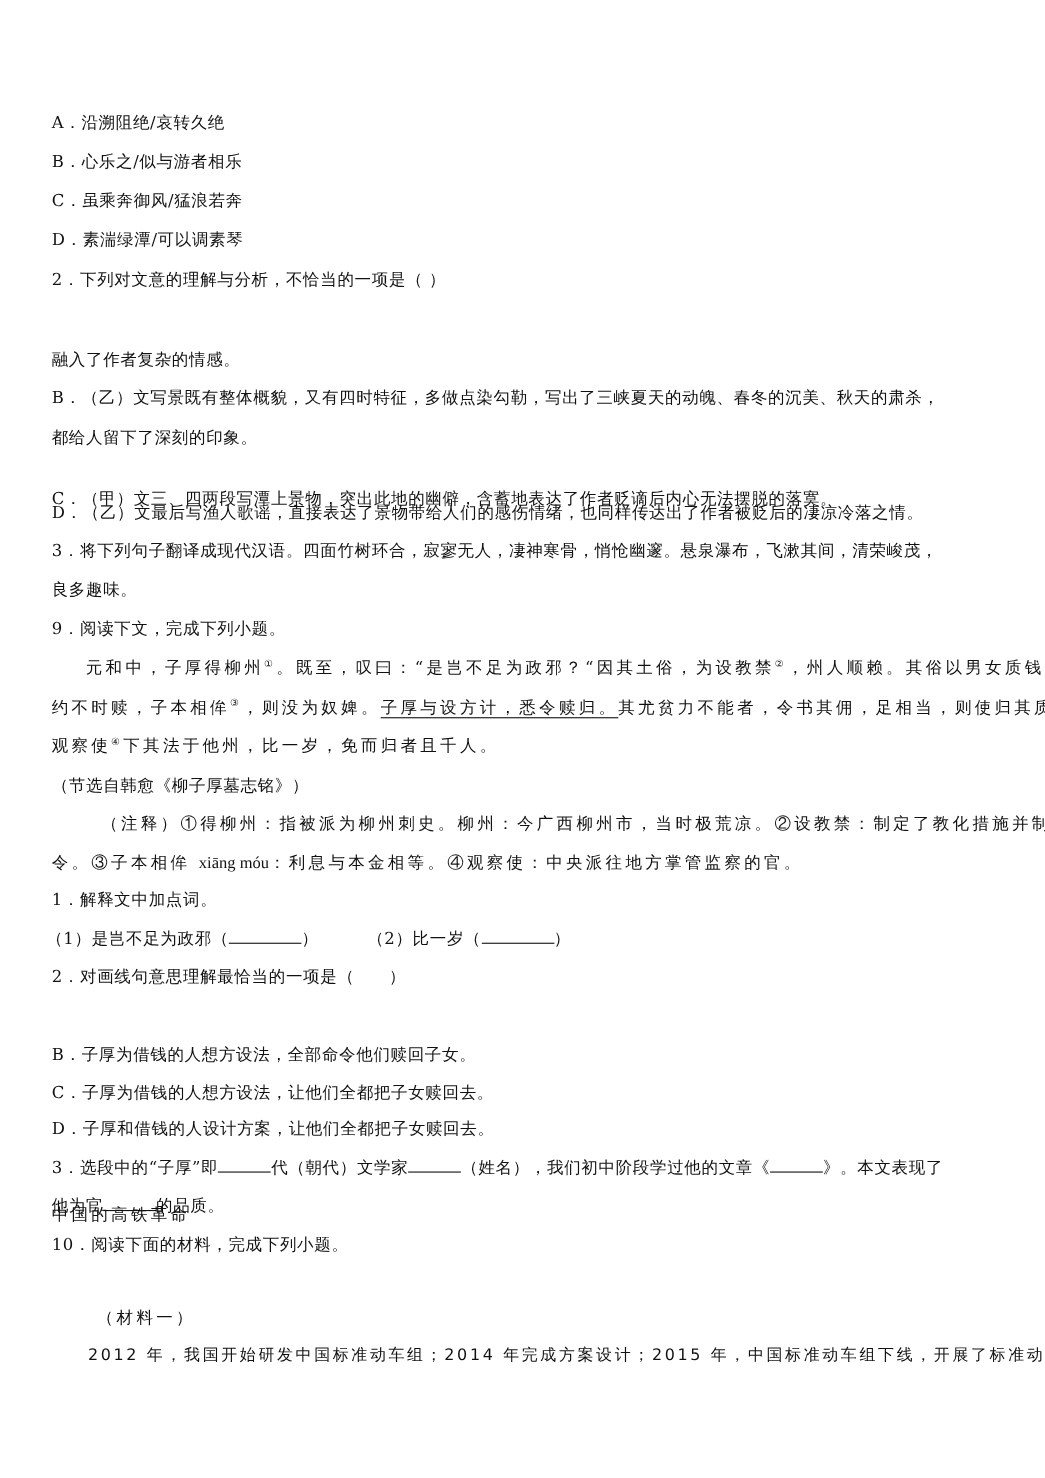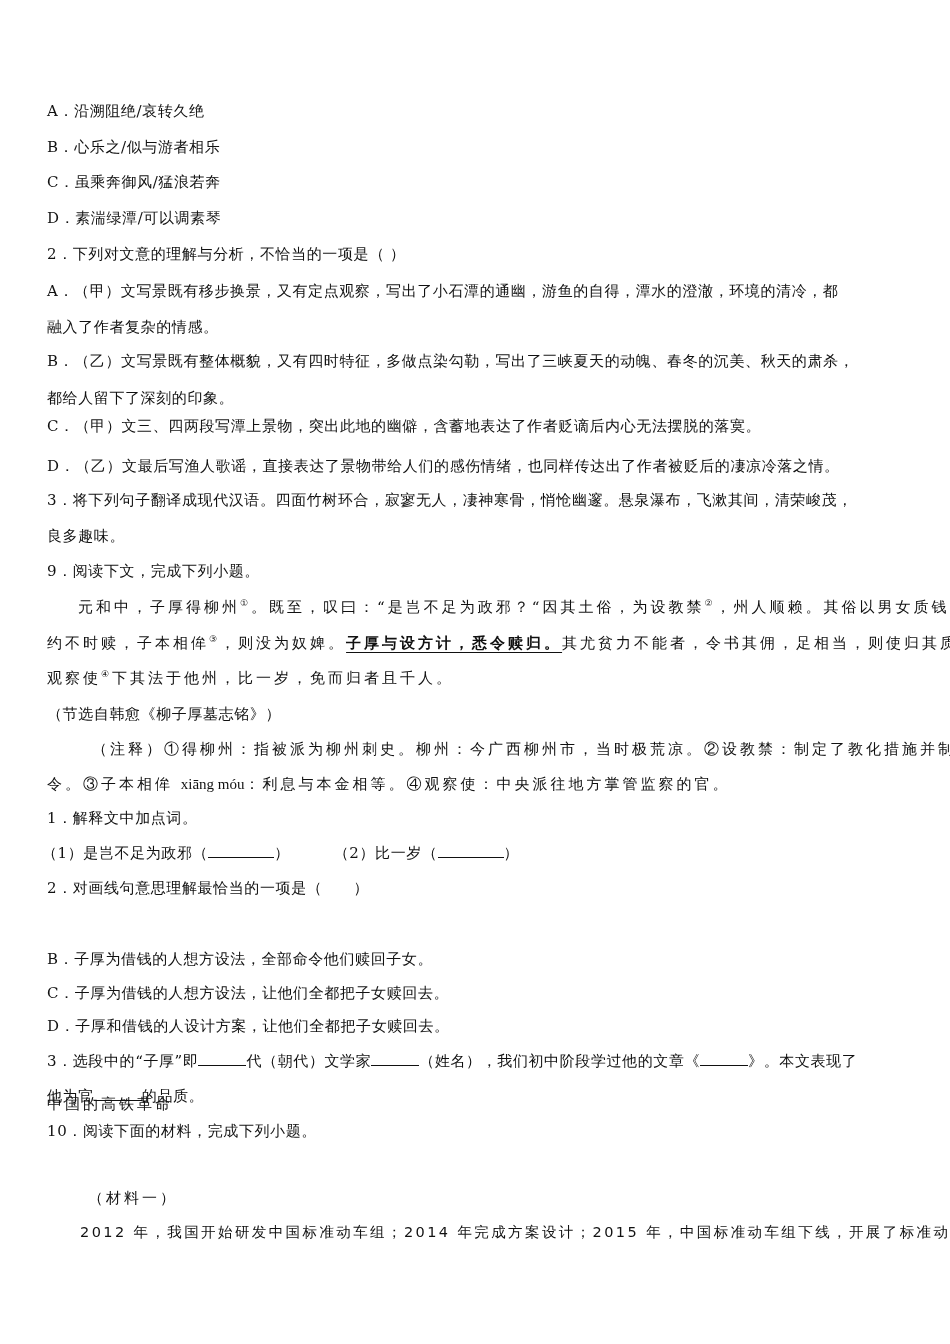--- a/index.html
+++ b/index.html
@@ -3,44 +3,43 @@
 <meta charset="utf-8">
 <style>
   html, body { margin: 0; padding: 0; background: #ffffff; }
   body { width: 950px; height: 1344px; position: relative; overflow: hidden; color: #111; }
   .page { position: absolute; left: 0; top: 0; width: 792px; height: 1344px; }
   .line { position: absolute; left: 47px; white-space: nowrap; font-family: "DejaVu Serif", serif; font-size: 15px; line-height: 20px; letter-spacing: 0.6px; }
   .kai { font-family: "DejaVu Serif", serif; letter-spacing: 3px; }
   .sans { font-family: "DejaVu Sans", sans-serif; letter-spacing: 2.4px; text-align: center; }
   .indent1 { left: 78px; }
   .indent2 { left: 92px; }
-  .ul { text-decoration: underline; text-underline-offset: 4px; font-weight: bold; }
+  .ul { text-decoration: underline; text-underline-offset: 4px; }
   sup { font-size: 9px; line-height: 0; vertical-align: 6px; }
   .blank { display: inline-block; border-bottom: 1px solid #111; height: 14px; vertical-align: baseline; }
   .b1 { width: 66px; }
   .b2 { width: 48px; }
   .gap { display: inline-block; width: 44px; }
   .py { font-family: "Liberation Serif", serif; letter-spacing: 0; margin-top: 20px; }
 </style>
 </head>
 <body>
 
 <div class="page">
 
   <div class="line" style="top:101px"><span>A．</span><span>沿溯阻绝/哀转久绝</span></div>
   <div class="line" style="top:137px"><span>B．</span><span>心乐之/似与游者相乐</span></div>
   <div class="line" style="top:172px"><span>C．</span><span>虽乘奔御风/猛浪若奔</span></div>
   <div class="line" style="top:208px"><span>D．</span><span>素湍绿潭/可以调素琴</span></div>
 
   <div class="line" style="top:244px">2．下列对文意的理解与分析，不恰当的一项是（ ）</div>
-  <div class="line" style="top:281px"><span>A．</span><span>（甲）文写景既有移步换景，又有定点观察，写出了小石潭的通幽，游鱼的自得，潭水的澄澈，环境的清冷，都</span></div>
   <div class="line" style="top:317px">融入了作者复杂的情感。</div>
   <div class="line" style="top:351px"><span>B．</span><span>（乙）文写景既有整体概貌，又有四时特征，多做点染勾勒，写出了三峡夏天的动魄、春冬的沉美、秋天的肃杀，</span></div>
   <div class="line" style="top:388px">都给人留下了深刻的印象。</div>
-  <div class="line" style="top:416px"><span>C．</span><span>（甲）文三、四两段写潭上景物，突出此地的幽僻，含蓄地表达了作者贬谪后内心无法摆脱的落寞。</span></div>
+  <div class="line" style="top:443px"><span>C．</span><span>（甲）文三、四两段写潭上景物，突出此地的幽僻，含蓄地表达了作者贬谪后内心无法摆脱的落寞。</span></div>
   <div class="line" style="top:456px"><span>D．</span><span>（乙）文最后写渔人歌谣，直接表达了景物带给人们的感伤情绪，也同样传达出了作者被贬后的凄凉冷落之情。</span></div>
 
   <div class="line" style="top:490px">3．将下列句子翻译成现代汉语。四面竹树环合，寂寥无人，凄神寒骨，悄怆幽邃。悬泉瀑布，飞漱其间，清荣峻茂，</div>
   <div class="line" style="top:526px">良多趣味。</div>
 
   <div class="line" style="top:561px">9．阅读下文，完成下列小题。</div>
 
   <div class="line kai indent1" style="top:597px"><span>元和中，子厚得柳州</span><sup>①</sup><span>。既至，叹曰：“是岂不足为政邪？“因其土俗，为设教禁</span><sup>②</sup><span>，州人顺赖。其俗以男女质钱，</span></div>
   <div class="line kai" style="top:633px"><span>约不时赎，子本相侔</span><sup>③</sup><span>，则没为奴婢。</span><span class="ul">子厚与设方计，悉令赎归。</span><span>其尤贫力不能者，令书其佣，足相当，则使归其质。</span></div>
   <div class="line kai" style="top:668px"><span>观察使</span><sup>④</sup><span>下其法于他州，比一岁，免而归者且千人。</span></div>

